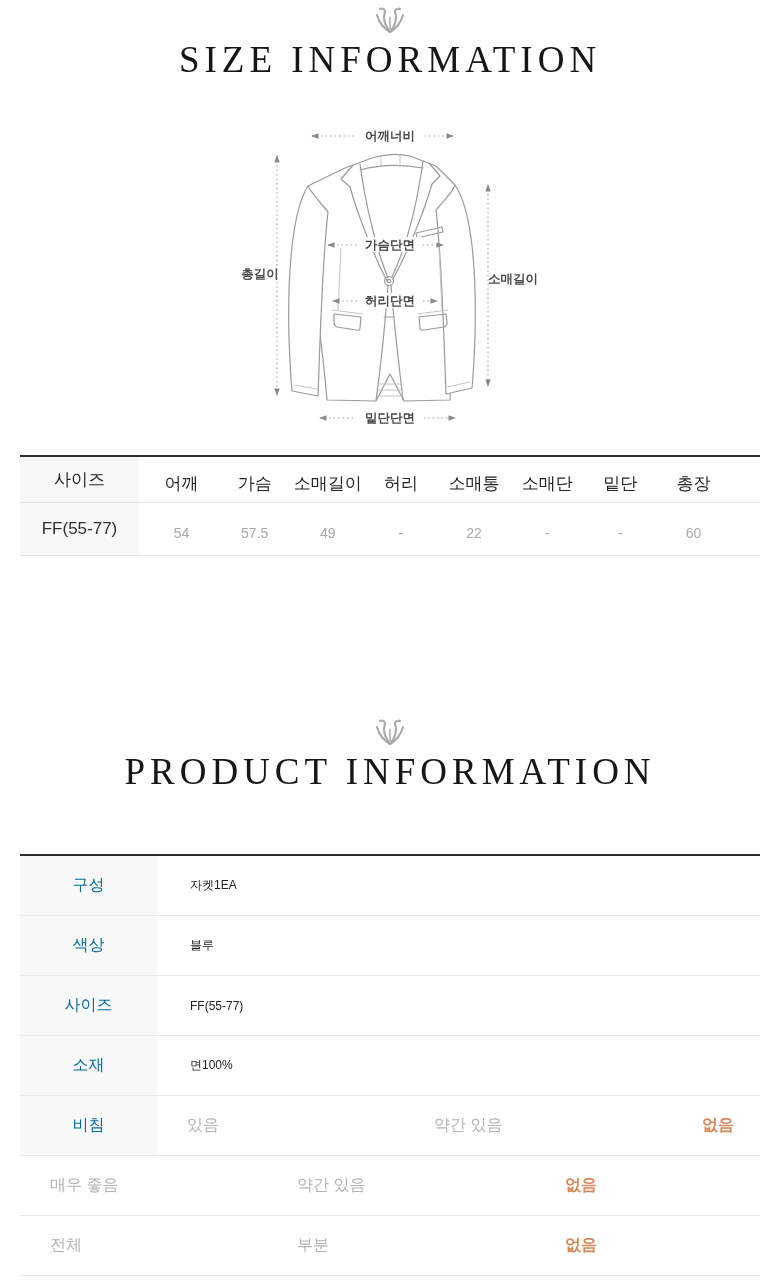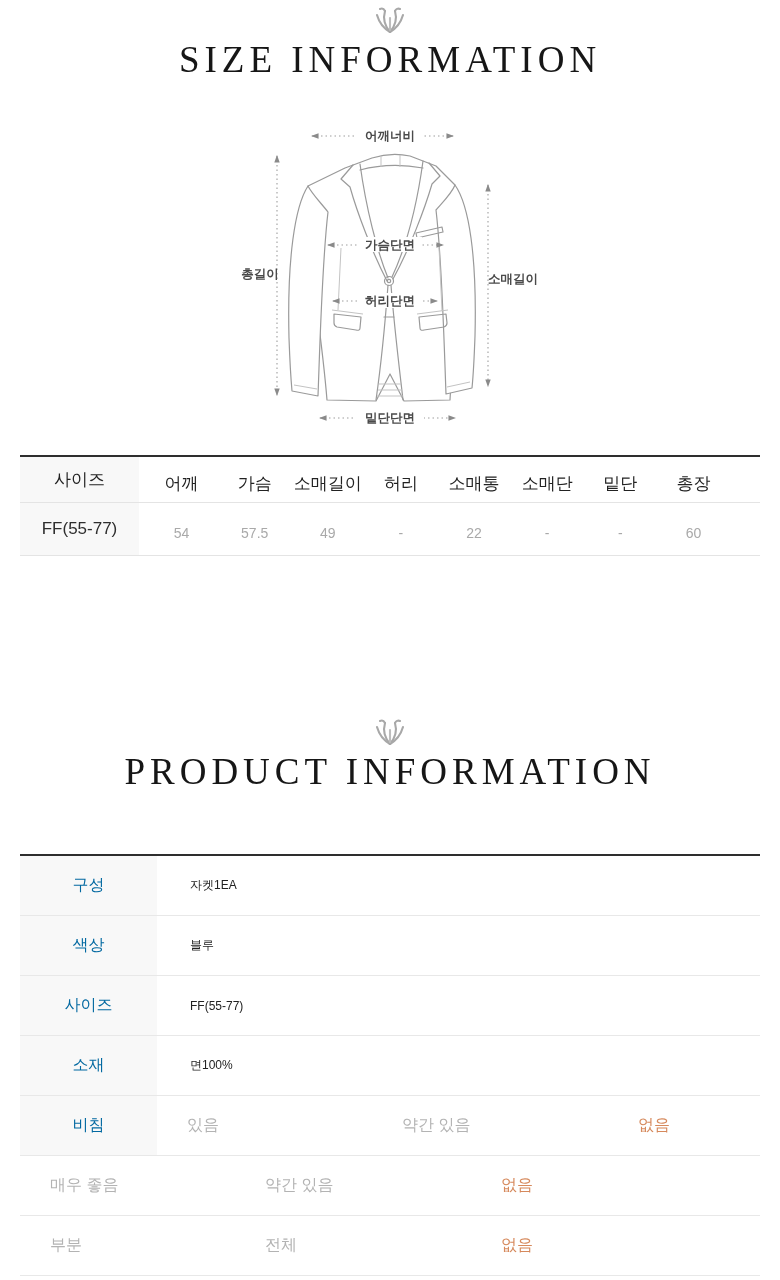--- a/index.html
+++ b/index.html
@@ -40,23 +40,23 @@
   .st-row.head .st-first,.st-row.head .st-cell{color:#222222;font-size:17px;font-weight:500;}
   .st-row.body .st-first{color:#2e2e2e;font-size:17px;font-weight:500;}
   .st-row.body .st-cell{color:#a9a9a9;font-size:14px;}
 
   
   .product-table{margin:63px 20px 0 20px;border-top:2px solid #2e2e2e;}
   .p-row{display:flex;height:59px;border-bottom:1px solid #e8e8e8;align-items:stretch;}
   .p-label{width:137px;flex:none;background:#f8f8f8;display:flex;align-items:center;justify-content:center;
            color:#0369a1;font-size:16px;font-weight:500;}
   .p-value{flex:1;display:flex;align-items:center;padding-left:33px;color:#222222;font-size:12px;}
-  .p-options{flex:1;display:grid;grid-template-columns:215px 236px 1fr;align-items:center;}
+  .p-options{flex:1;display:grid;grid-template-columns:215px 236px 1fr;align-items:center;gap:32px;}
   .p-options .opt{padding-left:30px;color:#b3b3b3;font-size:16px;}
-  .p-options .opt.sel{color:#d6895c;font-weight:400;}
+  .p-options .opt.sel{color:#d6895c;font-weight:700;}
 </style>
 </head>
 <body>
 
 <div class="page">
 
   <section class="sec1">
     <div class="ornament">
       <svg width="40" height="30" viewBox="0 0 40 30">
         <g stroke="#a8a8a8" stroke-width="2.1" fill="none" stroke-linecap="round">
@@ -216,21 +216,21 @@
         </div>
         <div class="p-row">
           <div class="p-options">
             <span class="opt">매우 좋음</span>
             <span class="opt">약간 있음</span>
             <span class="opt sel">없음</span>
           </div>
         </div>
         <div class="p-row">
           <div class="p-options">
+            <span class="opt">전체</span>
             <span class="opt">부분</span>
-            <span class="opt">전체</span>
             <span class="opt sel">없음</span>
           </div>
         </div>
       </div>
   </section>
 
 </div>
 
 </body></html>

